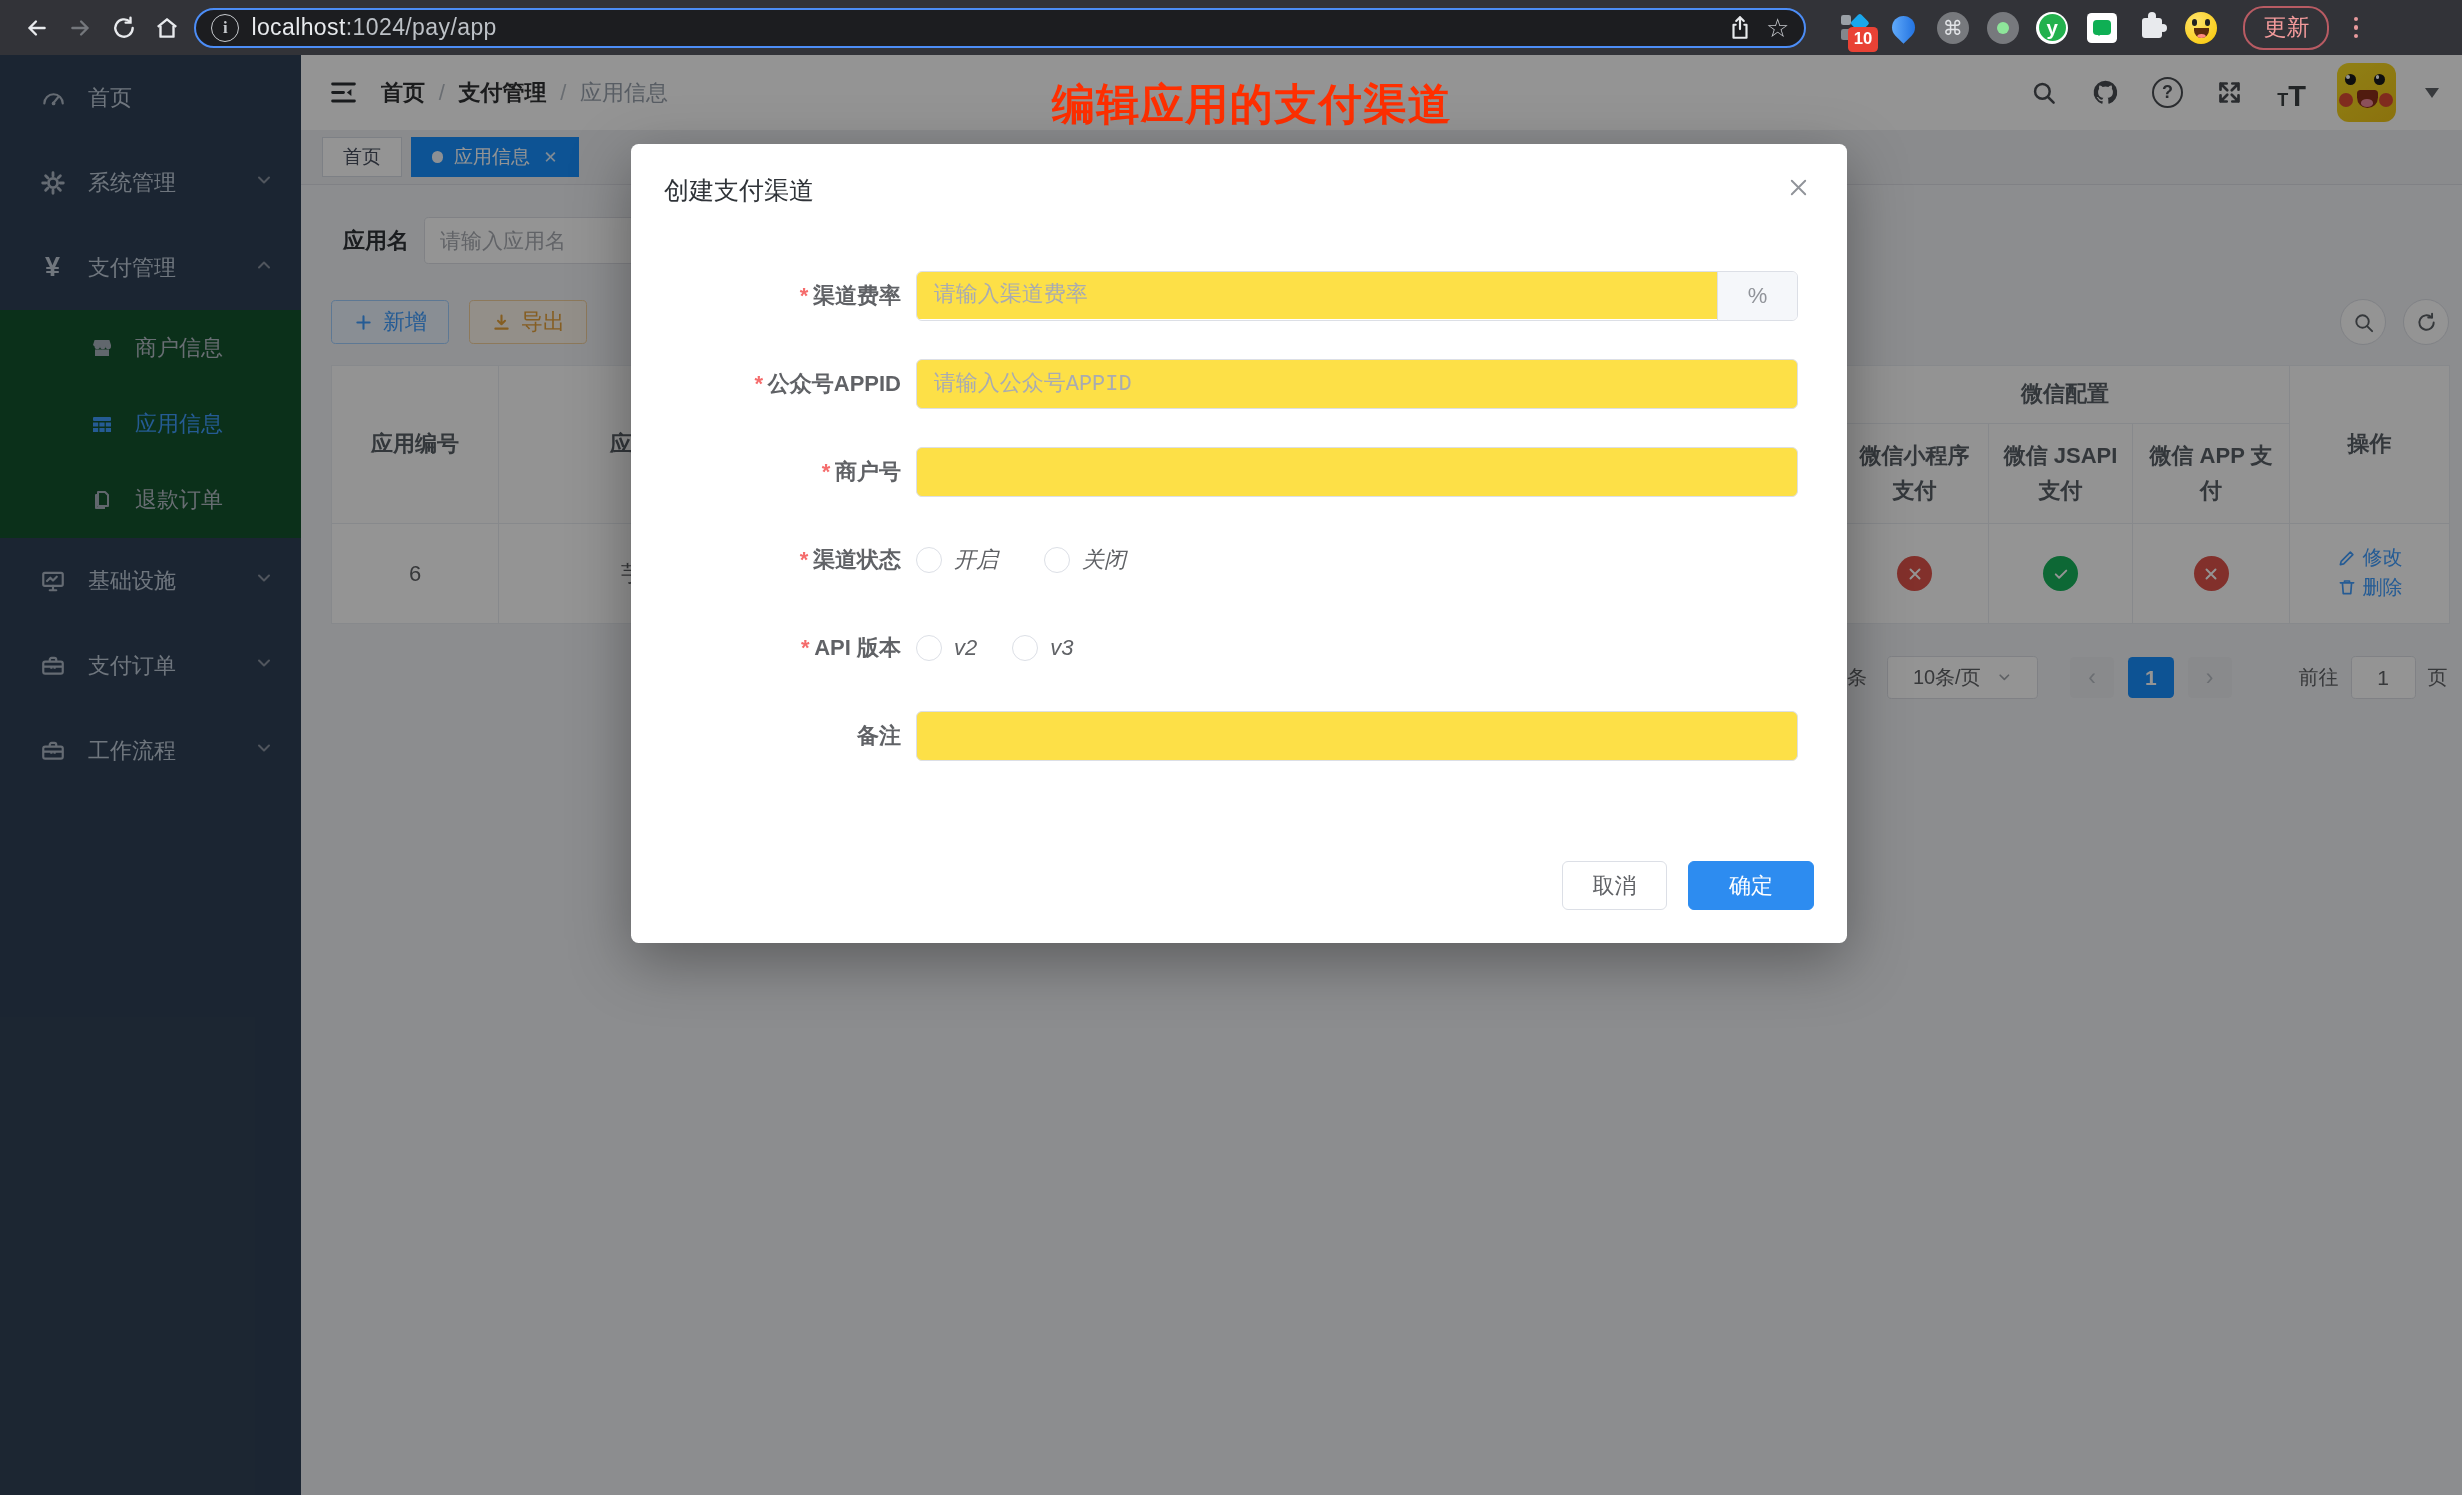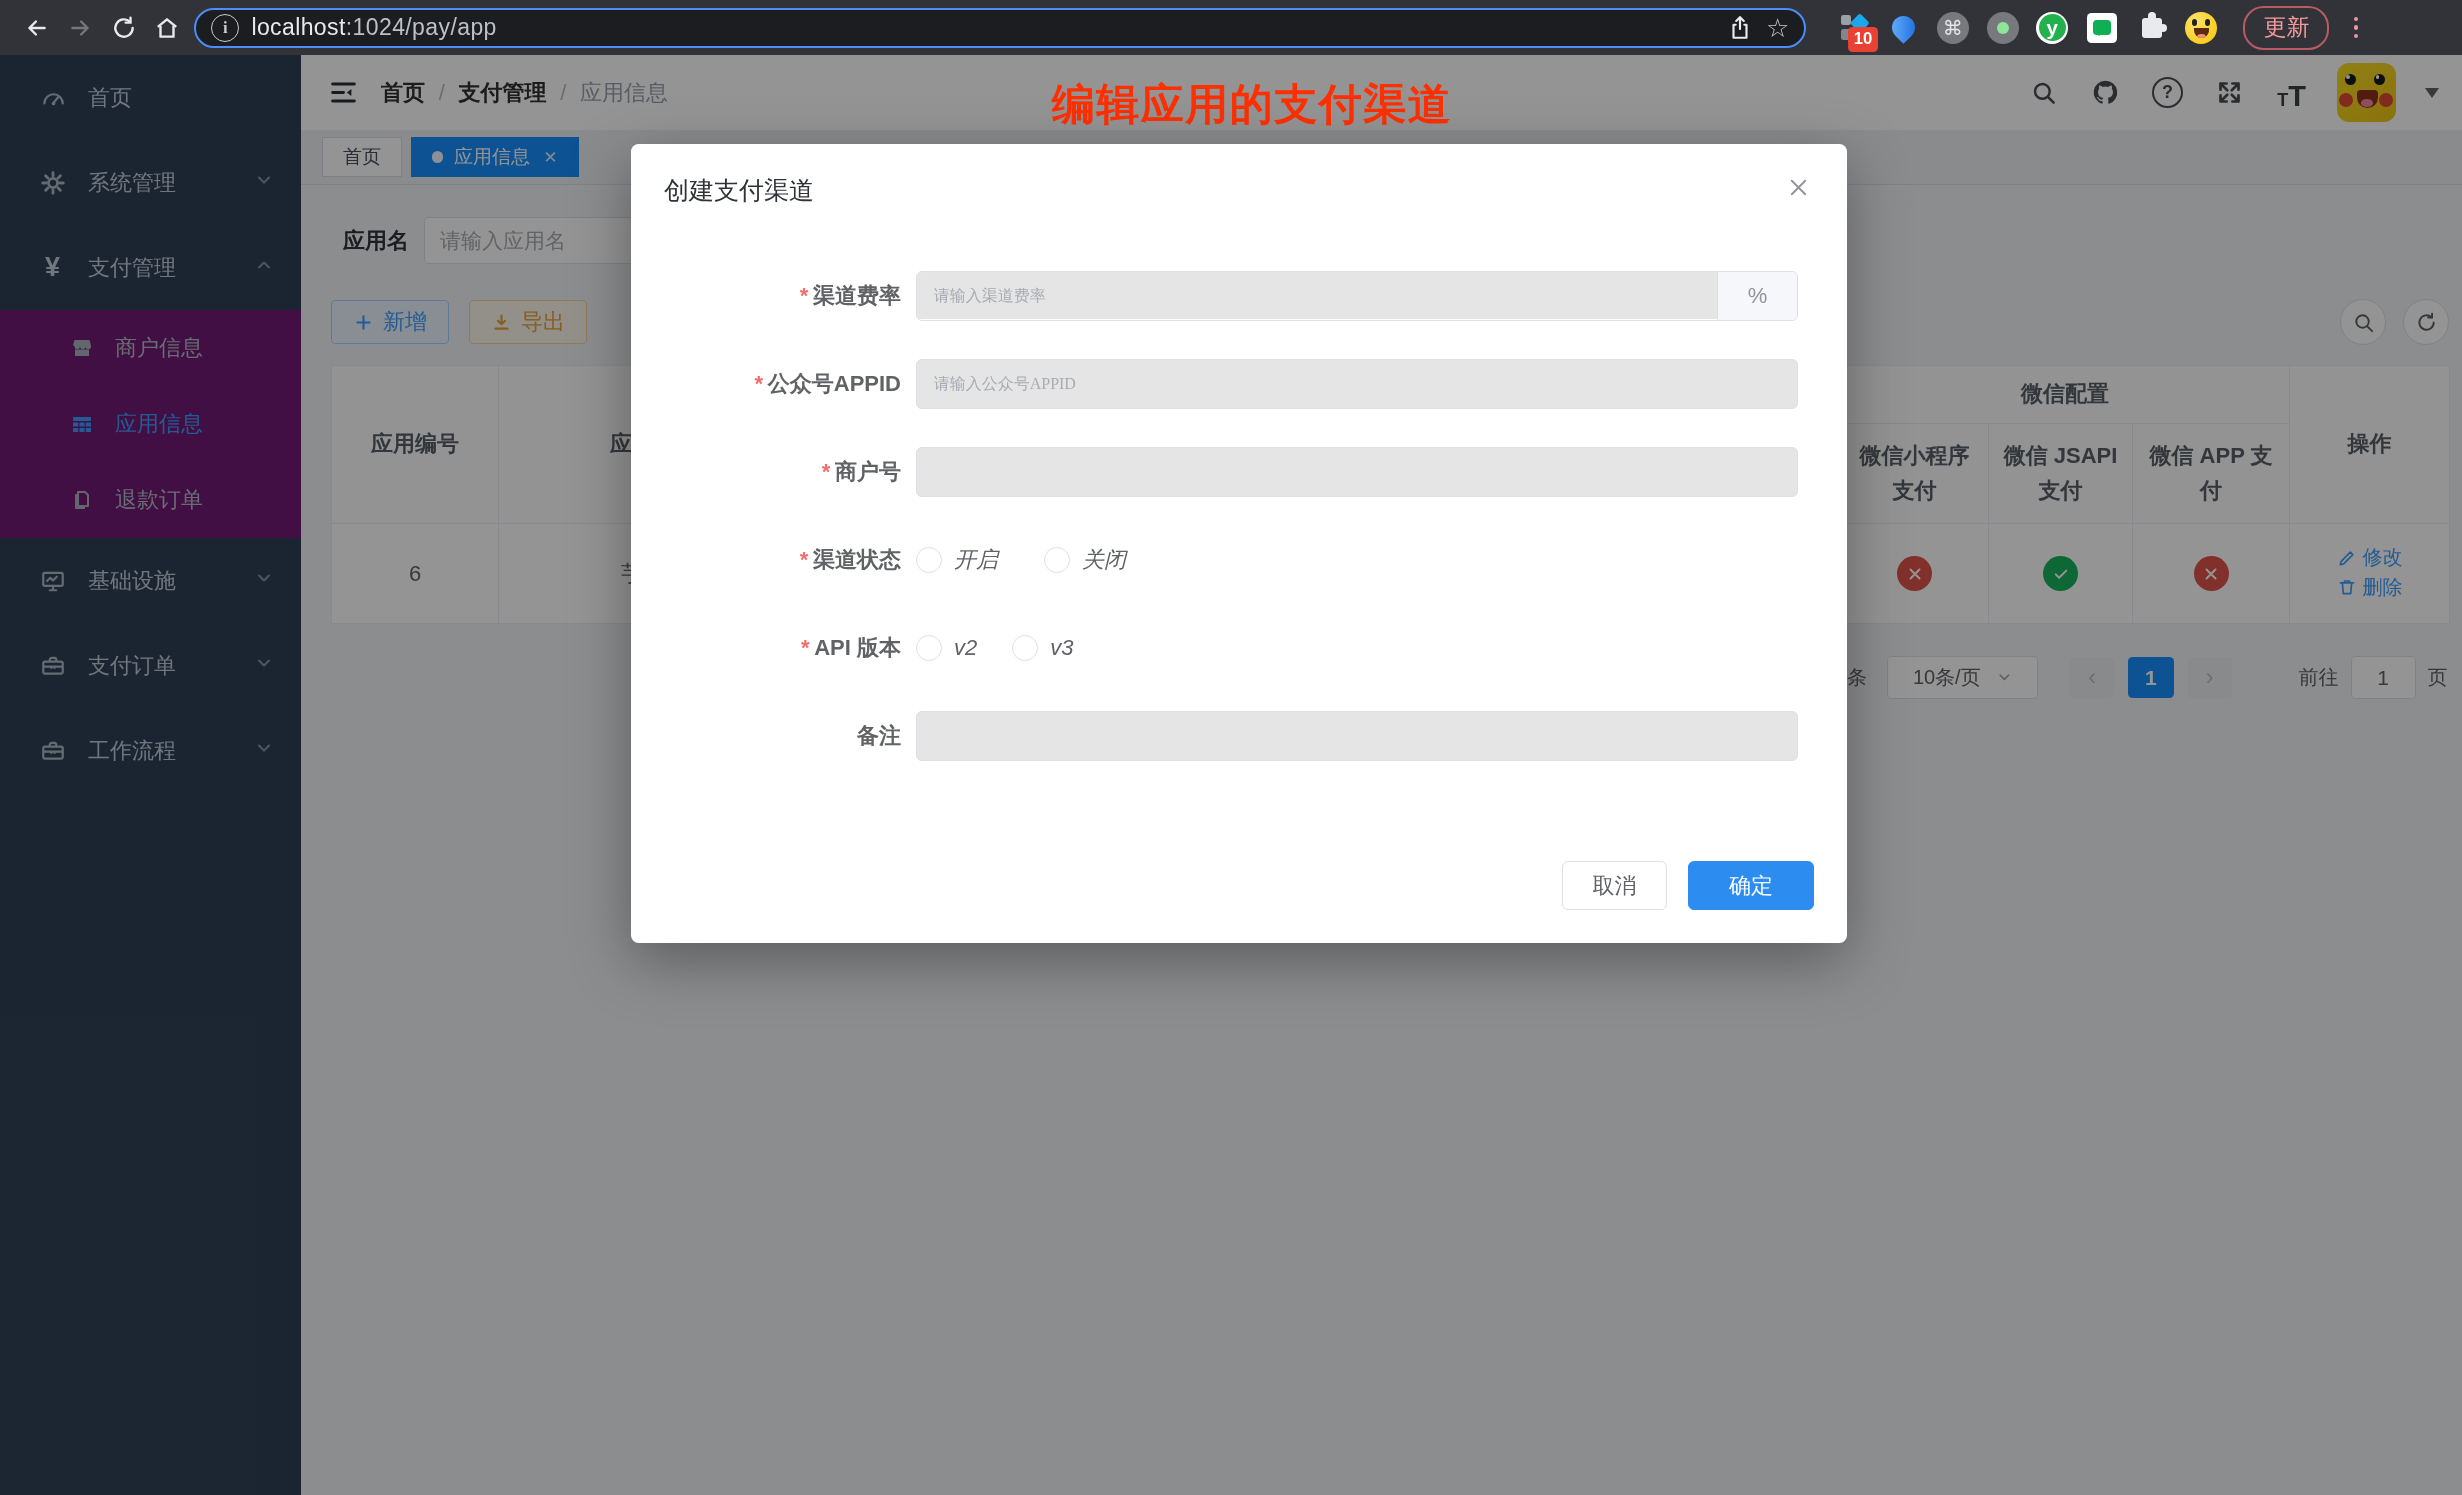--- a/index.html
+++ b/index.html
@@ -58,21 +58,21 @@
   .bunny .ear{position:absolute;top:3px;width:8.4px;height:20px;background:#f2efec;border-radius:4.6px;}
   .bunny .head{position:absolute;left:10.6px;top:20px;width:27px;height:26px;background:#f5f2ef;border-radius:50%;}
   .ltitle{color:#dde1e6;font-size:23.6px;font-weight:700;letter-spacing:0.8px;}
   .menu{flex:1;}
   .mi{height:85px;display:flex;align-items:center;padding:0 27px 0 38px;color:#bfcbd9;font-size:22px;gap:21px;cursor:pointer;}
   .mi .ic{width:29px;height:29px;display:flex;align-items:center;justify-content:center;color:#aeb9c6;flex:0 0 auto;}
   .mi .ic svg{width:26px;height:26px;}
   .mi .lb{flex:1;}
   .mi .chev{color:#8a93a0;}
   .mi .chev svg{width:20px;height:20px;}
-  .sub{background:#701a75;}
+  .sub{background:#14532d;padding-left:20px;}
   .smi{height:76px;display:flex;align-items:center;padding-left:68px;gap:20px;color:#b4bdc6;font-size:22px;cursor:pointer;}
   .smi .ic{width:27px;height:27px;display:flex;align-items:center;justify-content:center;color:#a7b1bc;}
   .smi .ic svg{width:24px;height:24px;}
   .smi.act{color:#409eff;}
   .smi.act .ic{color:#409eff;}
 
   
   .main{flex:1;display:flex;flex-direction:column;background:#f2f3f6;min-width:0;}
   .navbar{height:75px;background:#fff;display:flex;align-items:center;padding:0 23px 0 26px;box-sizing:border-box;}
   .fold{width:33px;height:33px;color:#2b2f33;display:flex;align-items:center;justify-content:center;}
@@ -159,22 +159,22 @@
     box-shadow:0 18px 61px rgba(0,0,0,.35);z-index:30;box-sizing:border-box;}
   .mtitle{position:absolute;left:33px;top:30px;font-size:25px;color:#2f3338;}
   .mclose{position:absolute;right:32px;top:27px;width:33px;height:33px;display:flex;align-items:center;justify-content:center;color:#909399;}
   .mclose svg{width:23px;height:23px;}
   .mform{position:absolute;left:0;top:127px;right:33px;}
   .frow{display:flex;align-items:center;height:50px;margin-bottom:38px;}
   .flabel{width:285px;display:flex;justify-content:flex-end;align-items:center;font-size:22px;font-weight:600;
     color:#606266;box-sizing:border-box;padding-right:15px;white-space:nowrap;}
   .req{color:#f56c6c;margin-right:4.6px;font-size:22px;}
   .ctrl{width:882px;display:flex;align-items:center;}
-  .minput{flex:1;height:50px;border:1.5px solid #dcdfe6;border-radius:6px;box-sizing:border-box;font-size:16px;
-    color:#606266;padding:0 16.7px;font-family:Liberation Serif, serif;background:#e5e5e5;min-width:0;}
+  .minput{flex:1;height:50px;border:1.5px solid #dcdfe6;border-radius:6px;box-sizing:border-box;font-size:22px;
+    color:#606266;padding:0 16.7px;font-family:Liberation Mono, monospace;background:#fde047;min-width:0;}
   .minput::placeholder{color:#a8abb2;}
   .igroup{display:flex;width:882px;height:50px;border:1.5px solid #dcdfe6;border-radius:6px;overflow:hidden;box-sizing:border-box;}
   .igroup .minput{border:none;border-radius:0;height:47px;}
   .iappend{width:79px;background:#f5f7fa;border-left:1.5px solid #dcdfe6;display:flex;align-items:center;
     justify-content:center;font-size:22px;color:#909399;}
   .radio{display:inline-flex;align-items:center;margin-right:46px;font-style:italic;}
   .rdot{width:26px;height:26px;border:1.5px solid #dcdfe6;border-radius:50%;background:#fff;box-sizing:border-box;}
   .rlb{margin-left:12px;font-size:22px;color:#606266;}
   .mfoot{position:absolute;right:33px;bottom:33px;display:flex;gap:21px;}
   .mbtn{height:49px;border-radius:6px;display:flex;align-items:center;justify-content:center;font-size:22px;box-sizing:border-box;}

